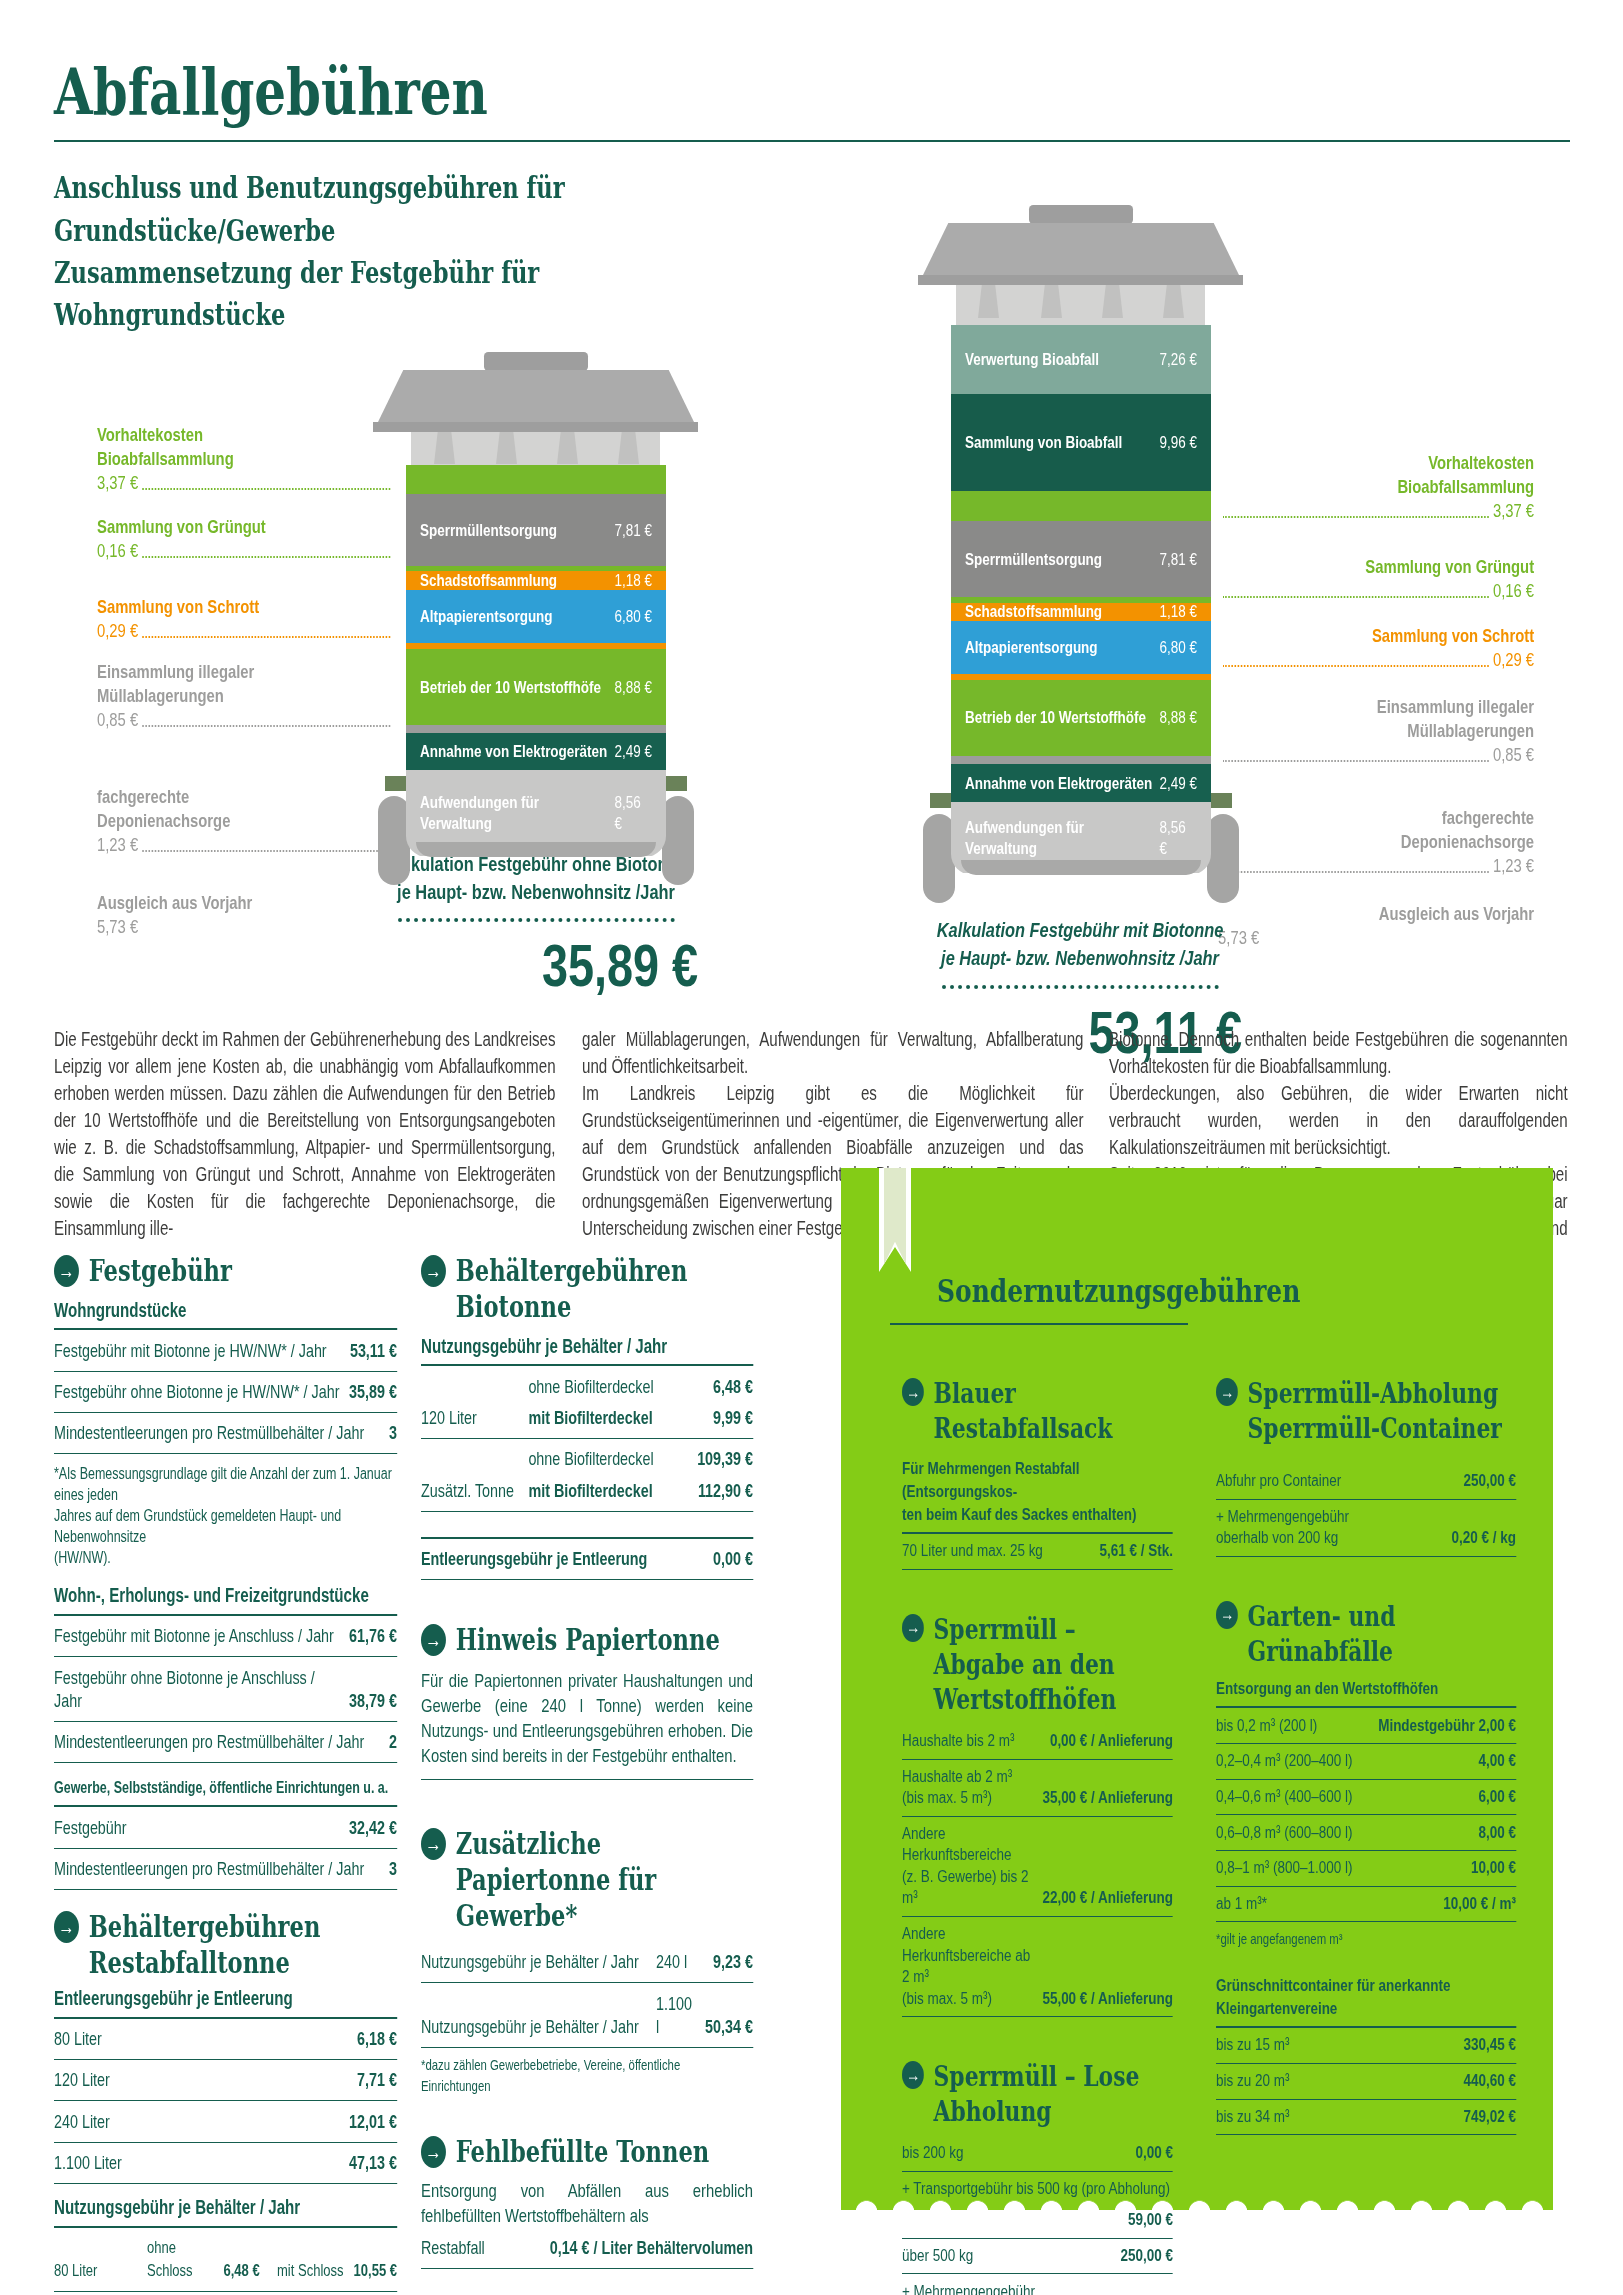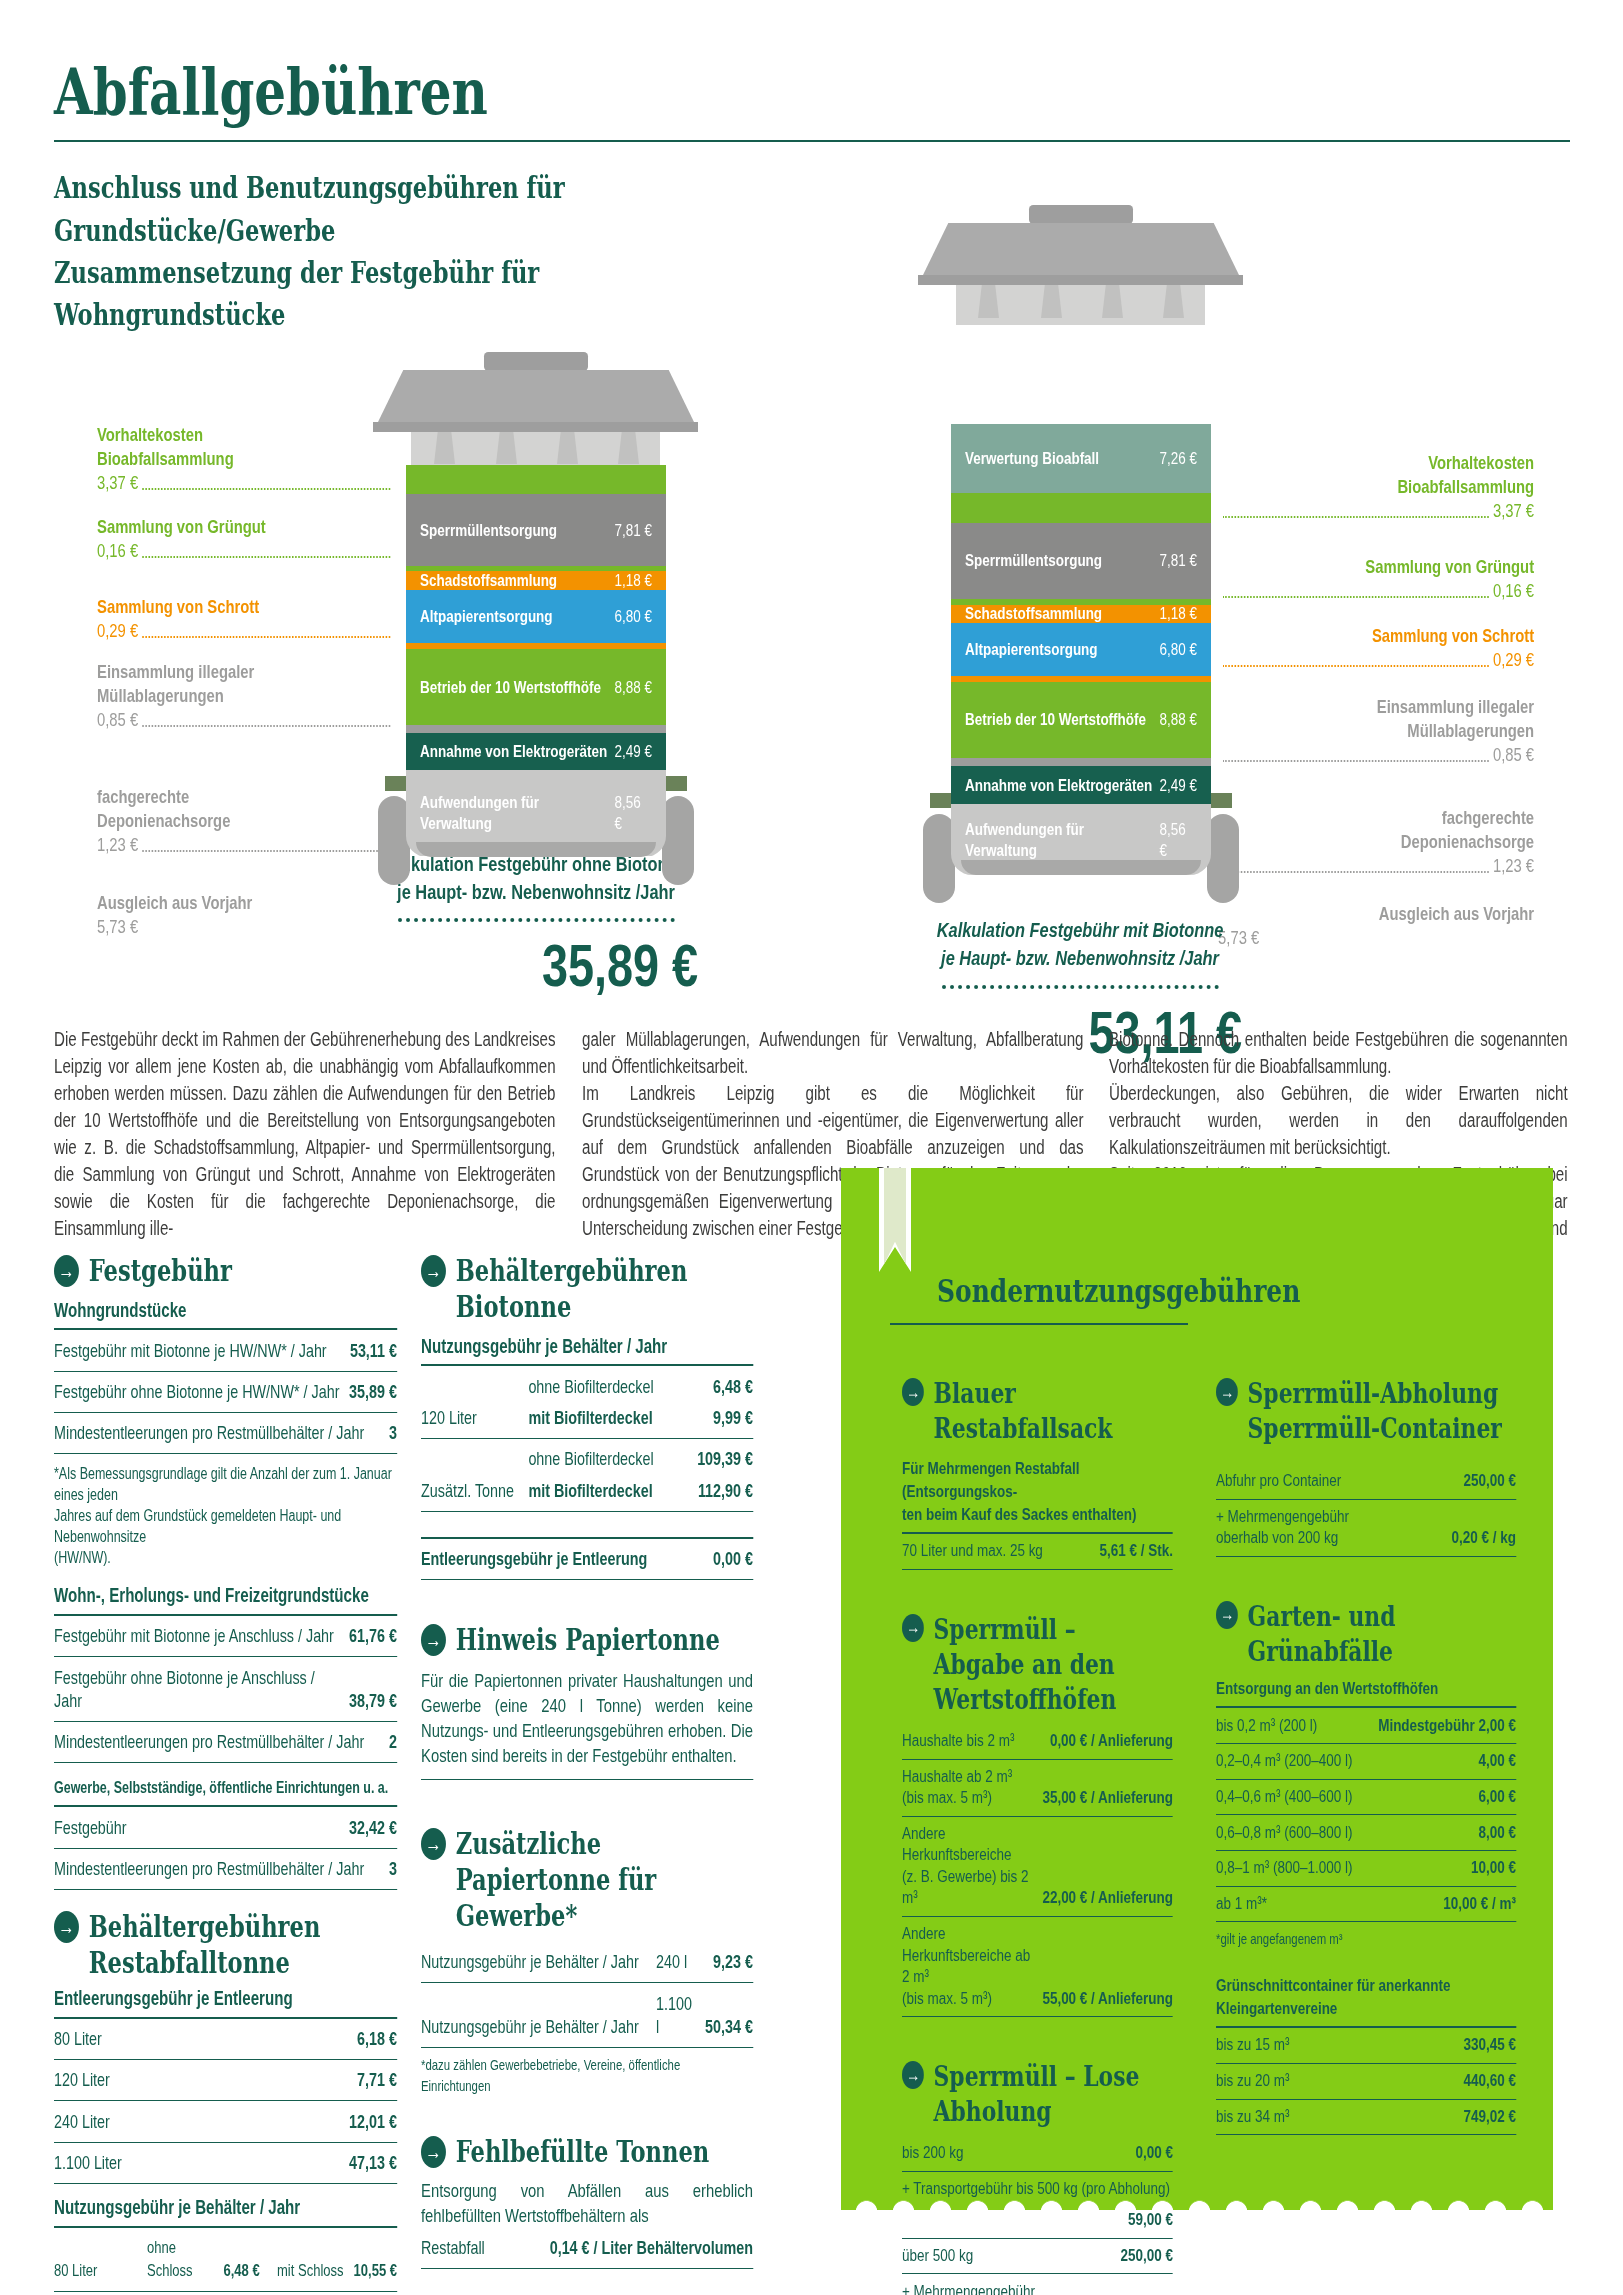--- a/index.html
+++ b/index.html
@@ -239,26 +239,34 @@
       <div class="abs bin-lid" style="left: 923px; top: 29px; width: 316px; height: 52px;"></div>
       <div class="abs bin-rim" style="left: 918px; top: 81px; width: 325px; height: 9.7px;"></div>
       <div class="abs bin-neck" style="left: 956px; top: 91px; width: 249px; height: 40px;"></div>
       <div class="abs prong" style="left: 978px; top: 91px; width: 21px; height: 33px;"></div>
       <div class="abs prong" style="left: 1041px; top: 91px; width: 21px; height: 33px;"></div>
       <div class="abs prong" style="left: 1102px; top: 91px; width: 21px; height: 33px;"></div>
       <div class="abs prong" style="left: 1163px; top: 91px; width: 21px; height: 33px;"></div>
       <div class="abs axle" style="left: 930px; top: 599px; width: 302px; height: 15.3px;"></div>
       <div class="abs wheel" style="left: 923px; top: 620px; width: 32px; height: 89px;"></div>
       <div class="abs wheel" style="left: 1207px; top: 620px; width: 32px; height: 89px;"></div>
-      <div class="abs bin-body" style="left: 951px; top: 131px; width: 260px; height: 550px; justify-content: flex-end;">
+      <div class="abs bin-body" style="left: 951px; top: 131px; width: 260px; height: 550px;">
         <div class="seg" style="height: 69px; background: rgb(128, 169, 155);">
           <div class="cx" style="height: 100%;">
             <div class="seg-in">
               <span class="sl">Verwertung Bioabfall</span>
               <span class="sv">7,26 €</span>
+            </div>
+          </div>
+        </div>
+        <div class="seg" style="height: 97px; background: rgb(23, 92, 75);">
+          <div class="cx" style="height: 100%;">
+            <div class="seg-in">
+              <span class="sl">Sammlung von Bioabfall</span>
+              <span class="sv">9,96 €</span>
             </div>
           </div>
         </div>
         <div class="seg" style="height: 30px; background: rgb(118, 184, 42);"></div>
         <div class="seg" style="height: 76px; background: rgb(138, 138, 137);">
           <div class="cx" style="height: 100%;">
             <div class="seg-in">
               <span class="sl">Sperrmüllentsorgung</span>
               <span class="sv">7,81 €</span>
             </div>

